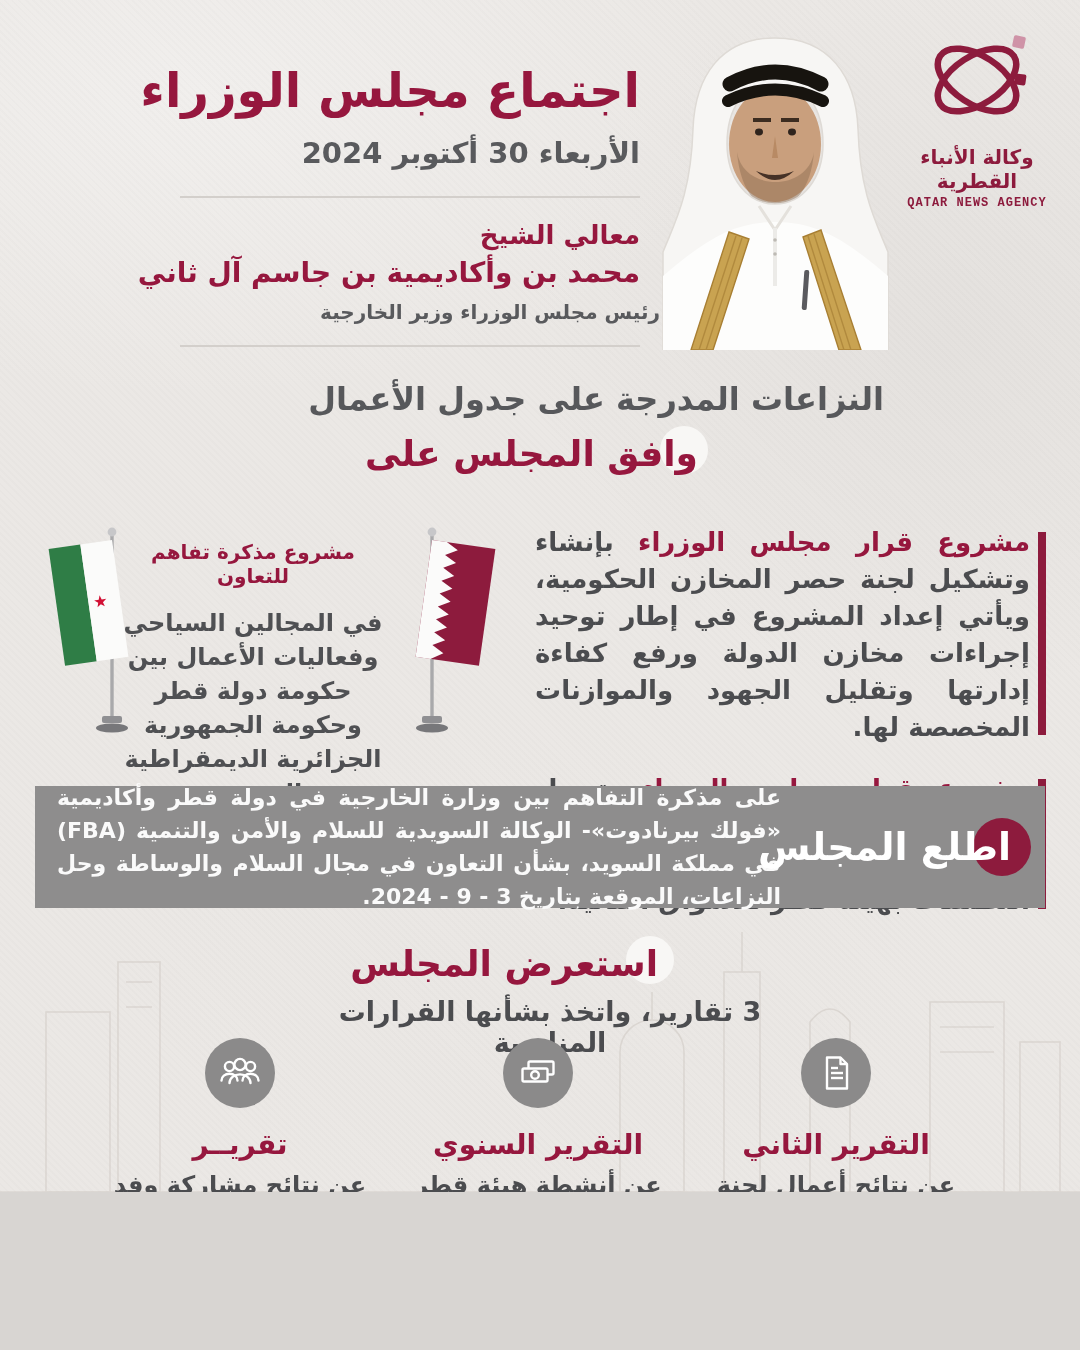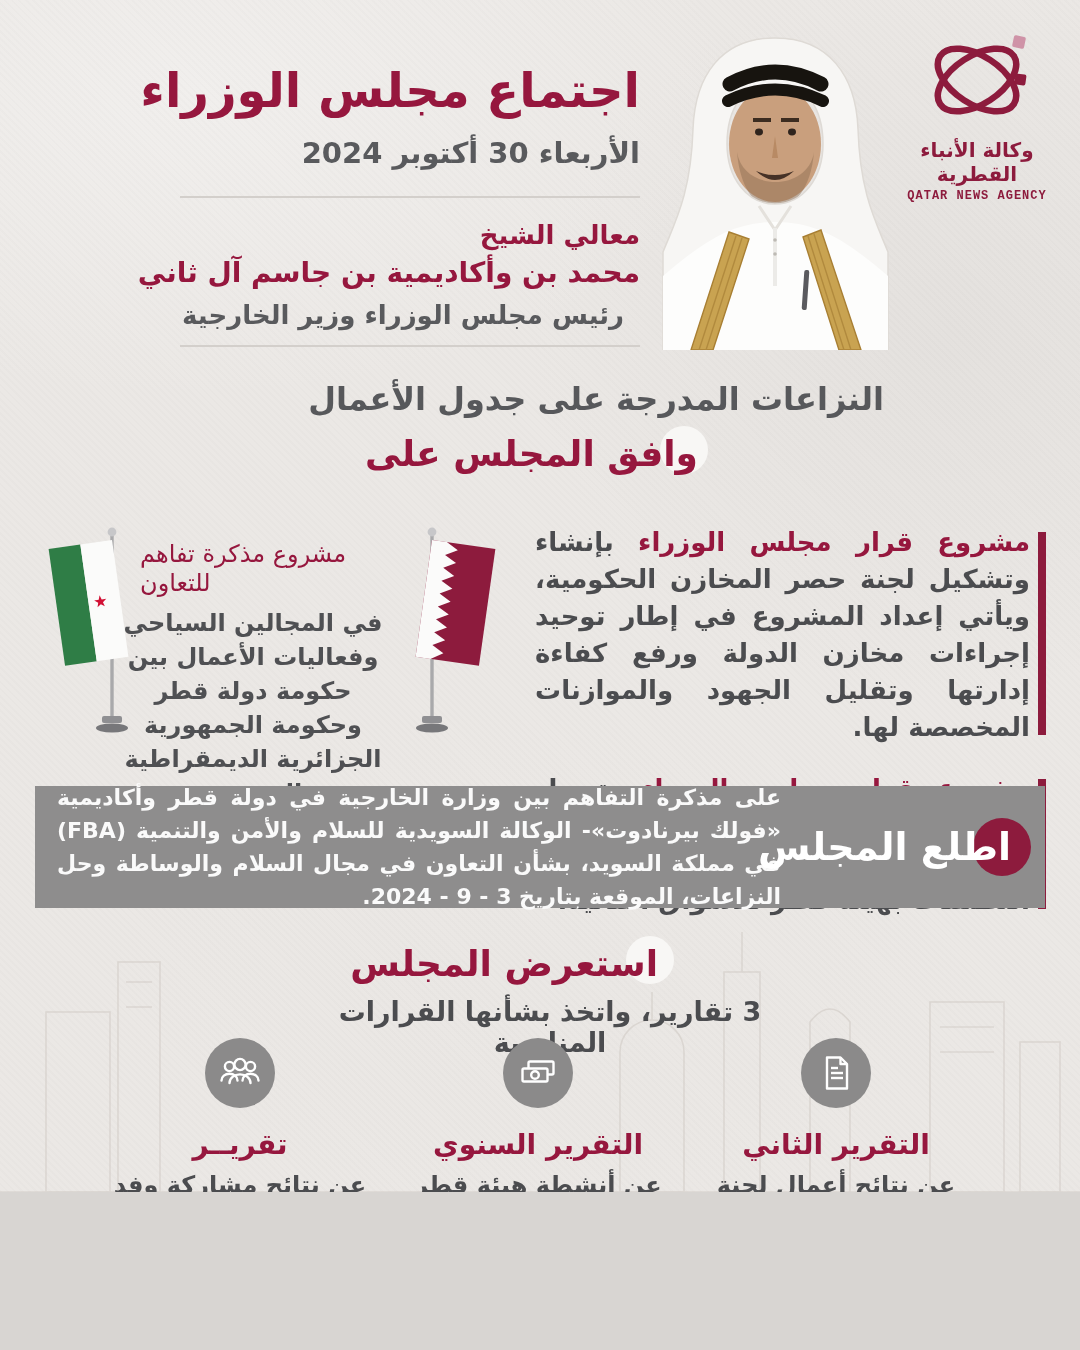--- a/index.html
+++ b/index.html
@@ -17,32 +17,32 @@
   .abs{position:absolute;}
   .rtl{direction:rtl;}
   
   #header-title{right:440px;top:62px;font-size:48px;font-weight:800;color:#96173e;text-align:right;white-space:nowrap;}
   #header-date{right:440px;top:136px;font-size:29px;font-weight:700;color:#595a5d;text-align:right;white-space:nowrap;}
   .divider{height:2px;background:#d3cfcb;}
   #divider-1{left:180px;top:196px;width:460px;}
   #divider-2{left:180px;top:345px;width:460px;}
   #honorific{right:440px;top:220px;font-size:26px;font-weight:800;color:#96173e;white-space:nowrap;}
   #official-name{right:440px;top:256px;font-size:28px;font-weight:800;color:#96173e;white-space:nowrap;}
-  #official-role{right:456px;top:300px;font-size:26px;font-weight:600;color:#595a5d;white-space:nowrap;}
+  #official-role{right:420px;top:300px;font-size:20px;font-weight:600;color:#595a5d;white-space:nowrap;}
   
   #qna-logo{left:893px;top:28px;width:168px;text-align:center;}
-  #logo-arabic{font-size:20px;font-weight:800;color:#8d1b3d;margin-top:2px;}
+  #logo-arabic{font-size:20px;font-weight:800;color:#8d1b3d;margin-top:9px;}
   #logo-english{font-size:12px;font-weight:700;color:#8d1b3d;letter-spacing:1px;margin-top:3px;font-family:Liberation Mono, monospace;}
   
   #agenda-heading{left:288px;top:380px;width:616px;text-align:center;font-size:32px;font-weight:800;color:#57585b;}
   .white-circle{width:48px;height:48px;border-radius:50%;background:#f8f7f5;}
   #approved-circle{right:372px;top:426px;}
   #approved-heading{right:382px;top:433px;font-size:36px;font-weight:800;color:#96173e;white-space:nowrap;z-index:2;}
   
-  #mou-title{left:140px;top:540px;width:226px;text-align:left;font-size:24px;font-weight:400;color:#96173e;line-height:1.2;}
+  #mou-title{left:140px;top:540px;width:226px;text-align:center;font-size:20px;font-weight:700;color:#96173e;line-height:1.2;}
   #mou-body{left:112px;top:606px;width:282px;text-align:center;font-size:24px;font-weight:600;color:#4f5053;line-height:1.42;}
   #algeria-flag{left:36px;top:520px;}
   #qatar-flag{left:398px;top:520px;}
   
   #decisions{right:50px;top:524px;width:497px;}
   .decision{position:relative;direction:rtl;text-align:justify;font-size:26px;line-height:1.42;font-weight:700;color:#4b4c4f;margin-bottom:26px;padding-left:2px;}
   .decision .bar{position:absolute;right:-16px;top:8px;bottom:10px;width:8px;background:#8d1b3d;}
   .decision .lead{color:#96173e;font-weight:800;}
   
   #reviewed-band{left:35px;top:786px;width:1010px;height:122px;background:#8e8d8d;}

